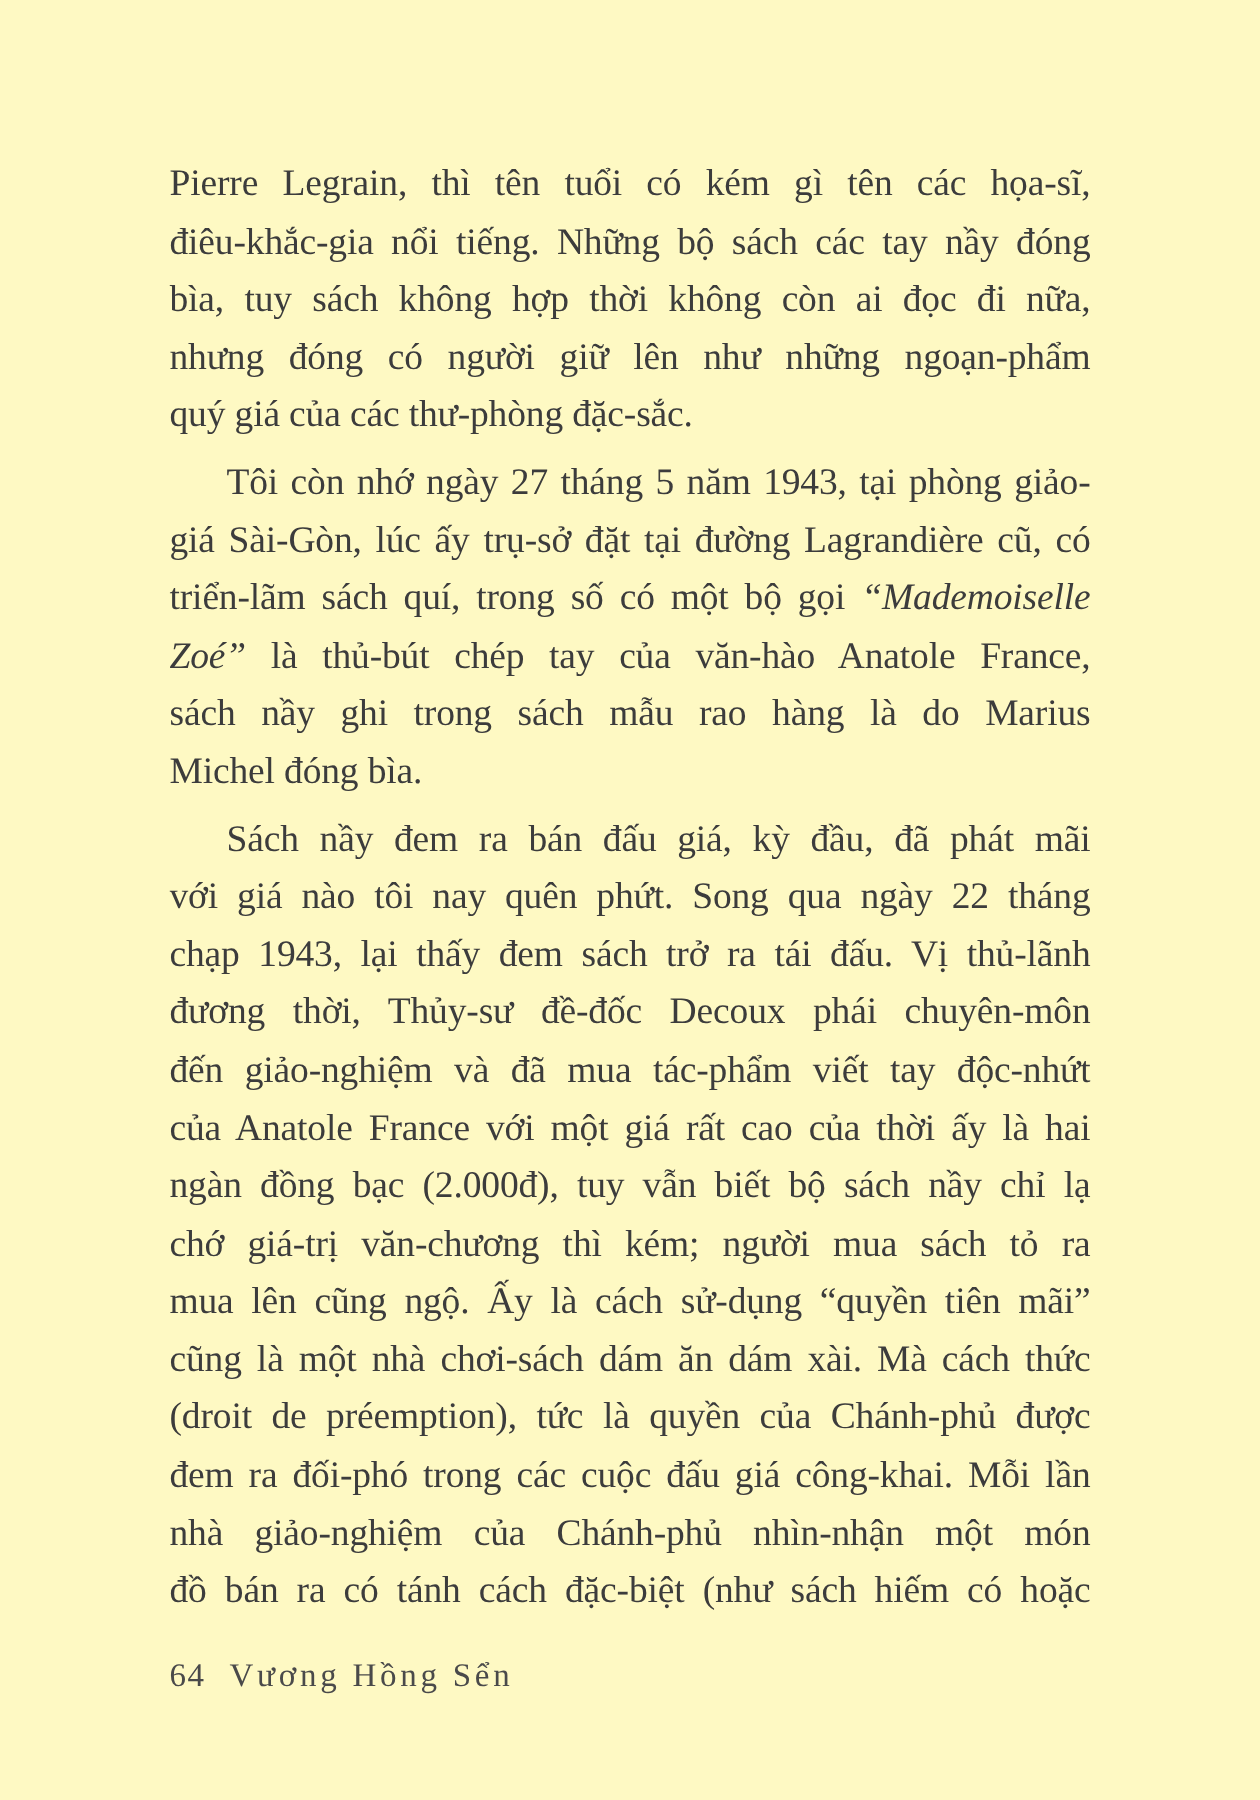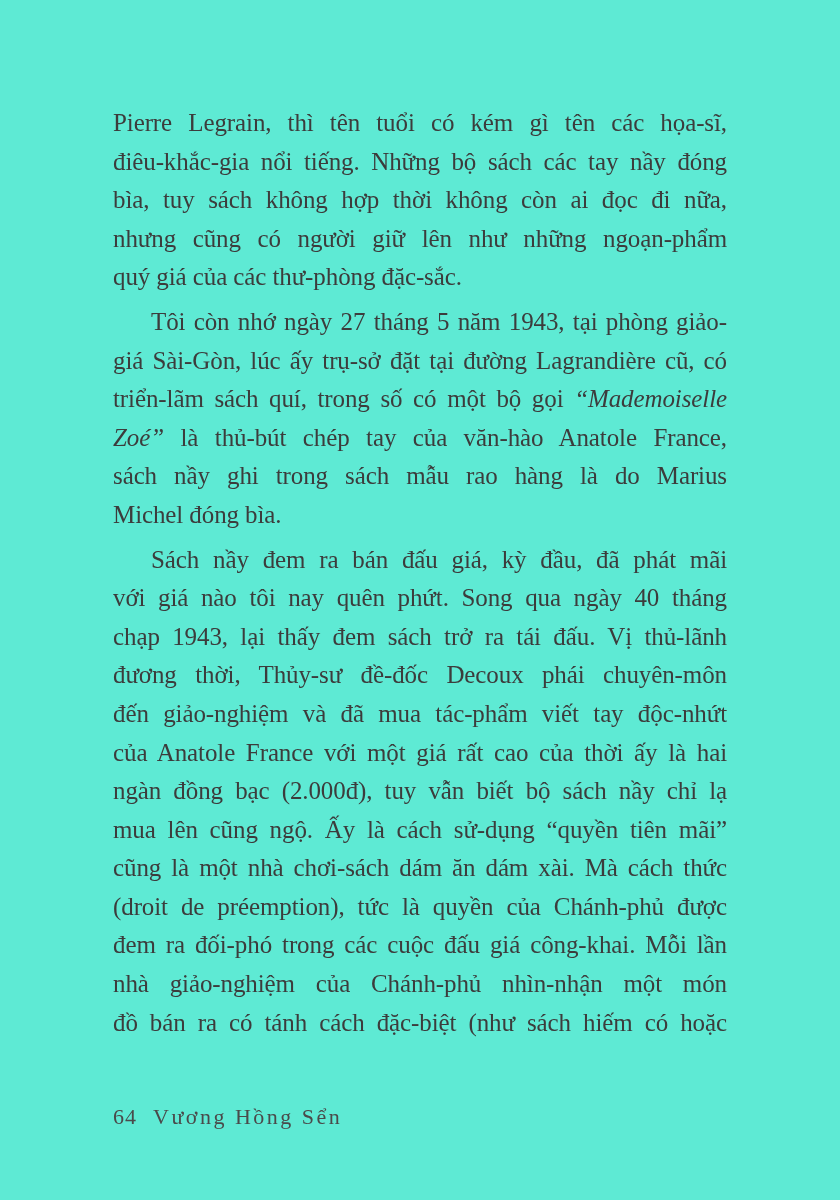--- a/index.html
+++ b/index.html
@@ -4,21 +4,21 @@
 <style>
   html, body {
     margin: 0;
     padding: 0;
     background: #ffffff;
   }
   .page {
     position: relative;
     width: 840px;
     height: 1200px;
-    background: #5eead4;
+    background: #fef9c3;
     font-family: "Liberation Serif", "DejaVu Serif", serif;
     color: #3c3c3c;
     overflow: hidden;
   }
   .text-block {
     position: absolute;
     left: 113px;
     top: 104px;
     width: 614px;
   }
@@ -61,39 +61,40 @@
 </style>
 </head>
 <body>
 
 <div class="page">
   <main class="text-block" id="text-block">
       <div class="paragraph">
         <div class="line"><span>Pierre Legrain, thì tên tuổi có kém gì tên các họa-sĩ,</span></div>
         <div class="line"><span>điêu-khắc-gia nổi tiếng. Những bộ sách các tay nầy đóng</span></div>
         <div class="line"><span>bìa, tuy sách không hợp thời không còn ai đọc đi nữa,</span></div>
-        <div class="line"><span>nhưng cũng có người giữ lên như những ngoạn-phẩm</span></div>
+        <div class="line"><span>nhưng đóng có người giữ lên như những ngoạn-phẩm</span></div>
         <div class="line endline"><span>quý giá của các thư-phòng đặc-sắc.</span></div>
       </div>
       <div class="paragraph">
         <div class="line indent"><span>Tôi còn nhớ ngày 27 tháng 5 năm 1943, tại phòng giảo-</span></div>
         <div class="line"><span>giá Sài-Gòn, lúc ấy trụ-sở đặt tại đường Lagrandière cũ, có</span></div>
         <div class="line"><span>triển-lãm sách quí, trong số có một bộ gọi </span><i>“Mademoiselle</i></div>
         <div class="line"><i>Zoé”</i><span> là thủ-bút chép tay của văn-hào Anatole France,</span></div>
         <div class="line"><span>sách nầy ghi trong sách mẫu rao hàng là do Marius</span></div>
         <div class="line endline"><span>Michel đóng bìa.</span></div>
       </div>
       <div class="paragraph">
         <div class="line indent"><span>Sách nầy đem ra bán đấu giá, kỳ đầu, đã phát mãi</span></div>
-        <div class="line"><span>với giá nào tôi nay quên phứt. Song qua ngày 40 tháng</span></div>
+        <div class="line"><span>với giá nào tôi nay quên phứt. Song qua ngày 22 tháng</span></div>
         <div class="line"><span>chạp 1943, lại thấy đem sách trở ra tái đấu. Vị thủ-lãnh</span></div>
         <div class="line"><span>đương thời, Thủy-sư đề-đốc Decoux phái chuyên-môn</span></div>
         <div class="line"><span>đến giảo-nghiệm và đã mua tác-phẩm viết tay độc-nhứt</span></div>
         <div class="line"><span>của Anatole France với một giá rất cao của thời ấy là hai</span></div>
         <div class="line"><span>ngàn đồng bạc (2.000đ), tuy vẫn biết bộ sách nầy chỉ lạ</span></div>
+        <div class="line"><span>chớ giá-trị văn-chương thì kém; người mua sách tỏ ra</span></div>
         <div class="line"><span>mua lên cũng ngộ. Ấy là cách sử-dụng “quyền tiên mãi”</span></div>
         <div class="line"><span>cũng là một nhà chơi-sách dám ăn dám xài. Mà cách thức</span></div>
         <div class="line"><span>(droit de préemption), tức là quyền của Chánh-phủ được</span></div>
         <div class="line"><span>đem ra đối-phó trong các cuộc đấu giá công-khai. Mỗi lần</span></div>
         <div class="line"><span>nhà giảo-nghiệm của Chánh-phủ nhìn-nhận một món</span></div>
         <div class="line"><span>đồ bán ra có tánh cách đặc-biệt (như sách hiếm có hoặc</span></div>
       </div>
     </main>
   <footer class="footer">
     <span class="page-num">64</span><span class="author">Vương Hồng Sển</span>

